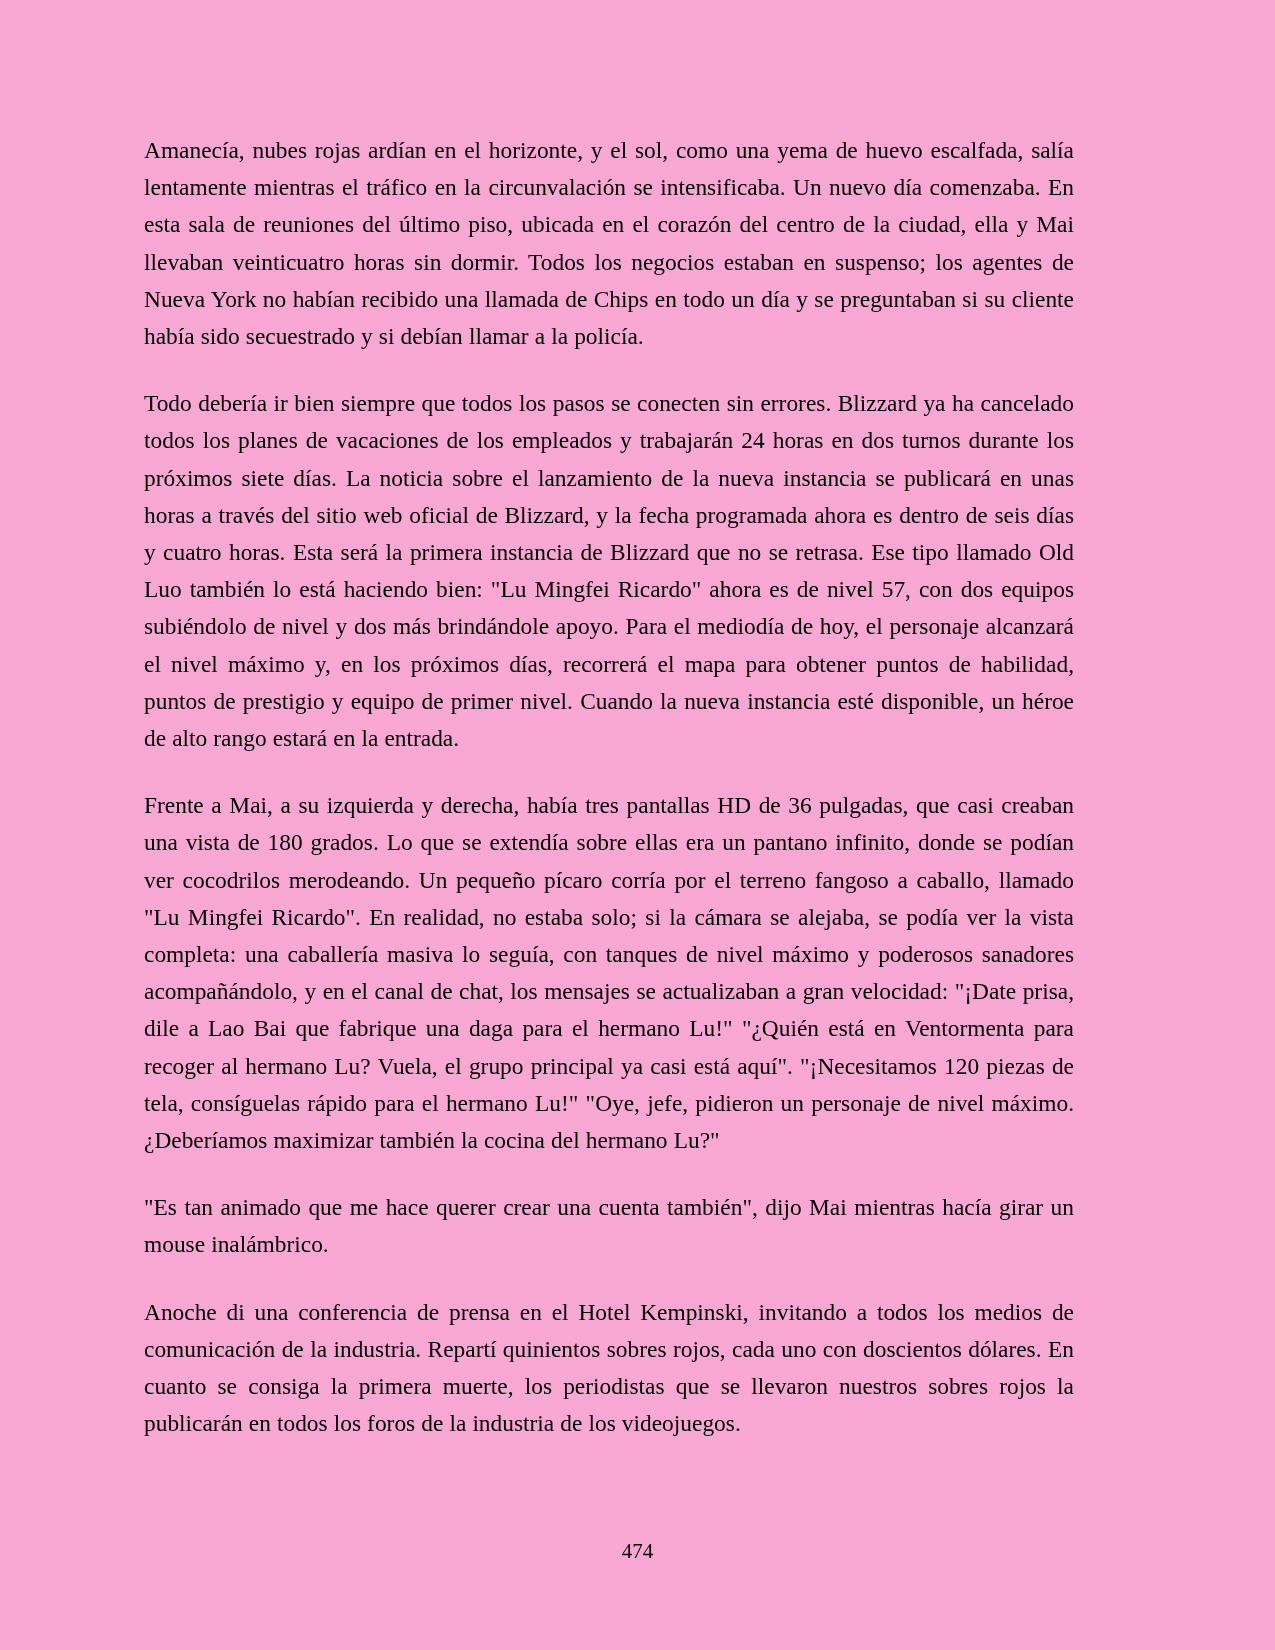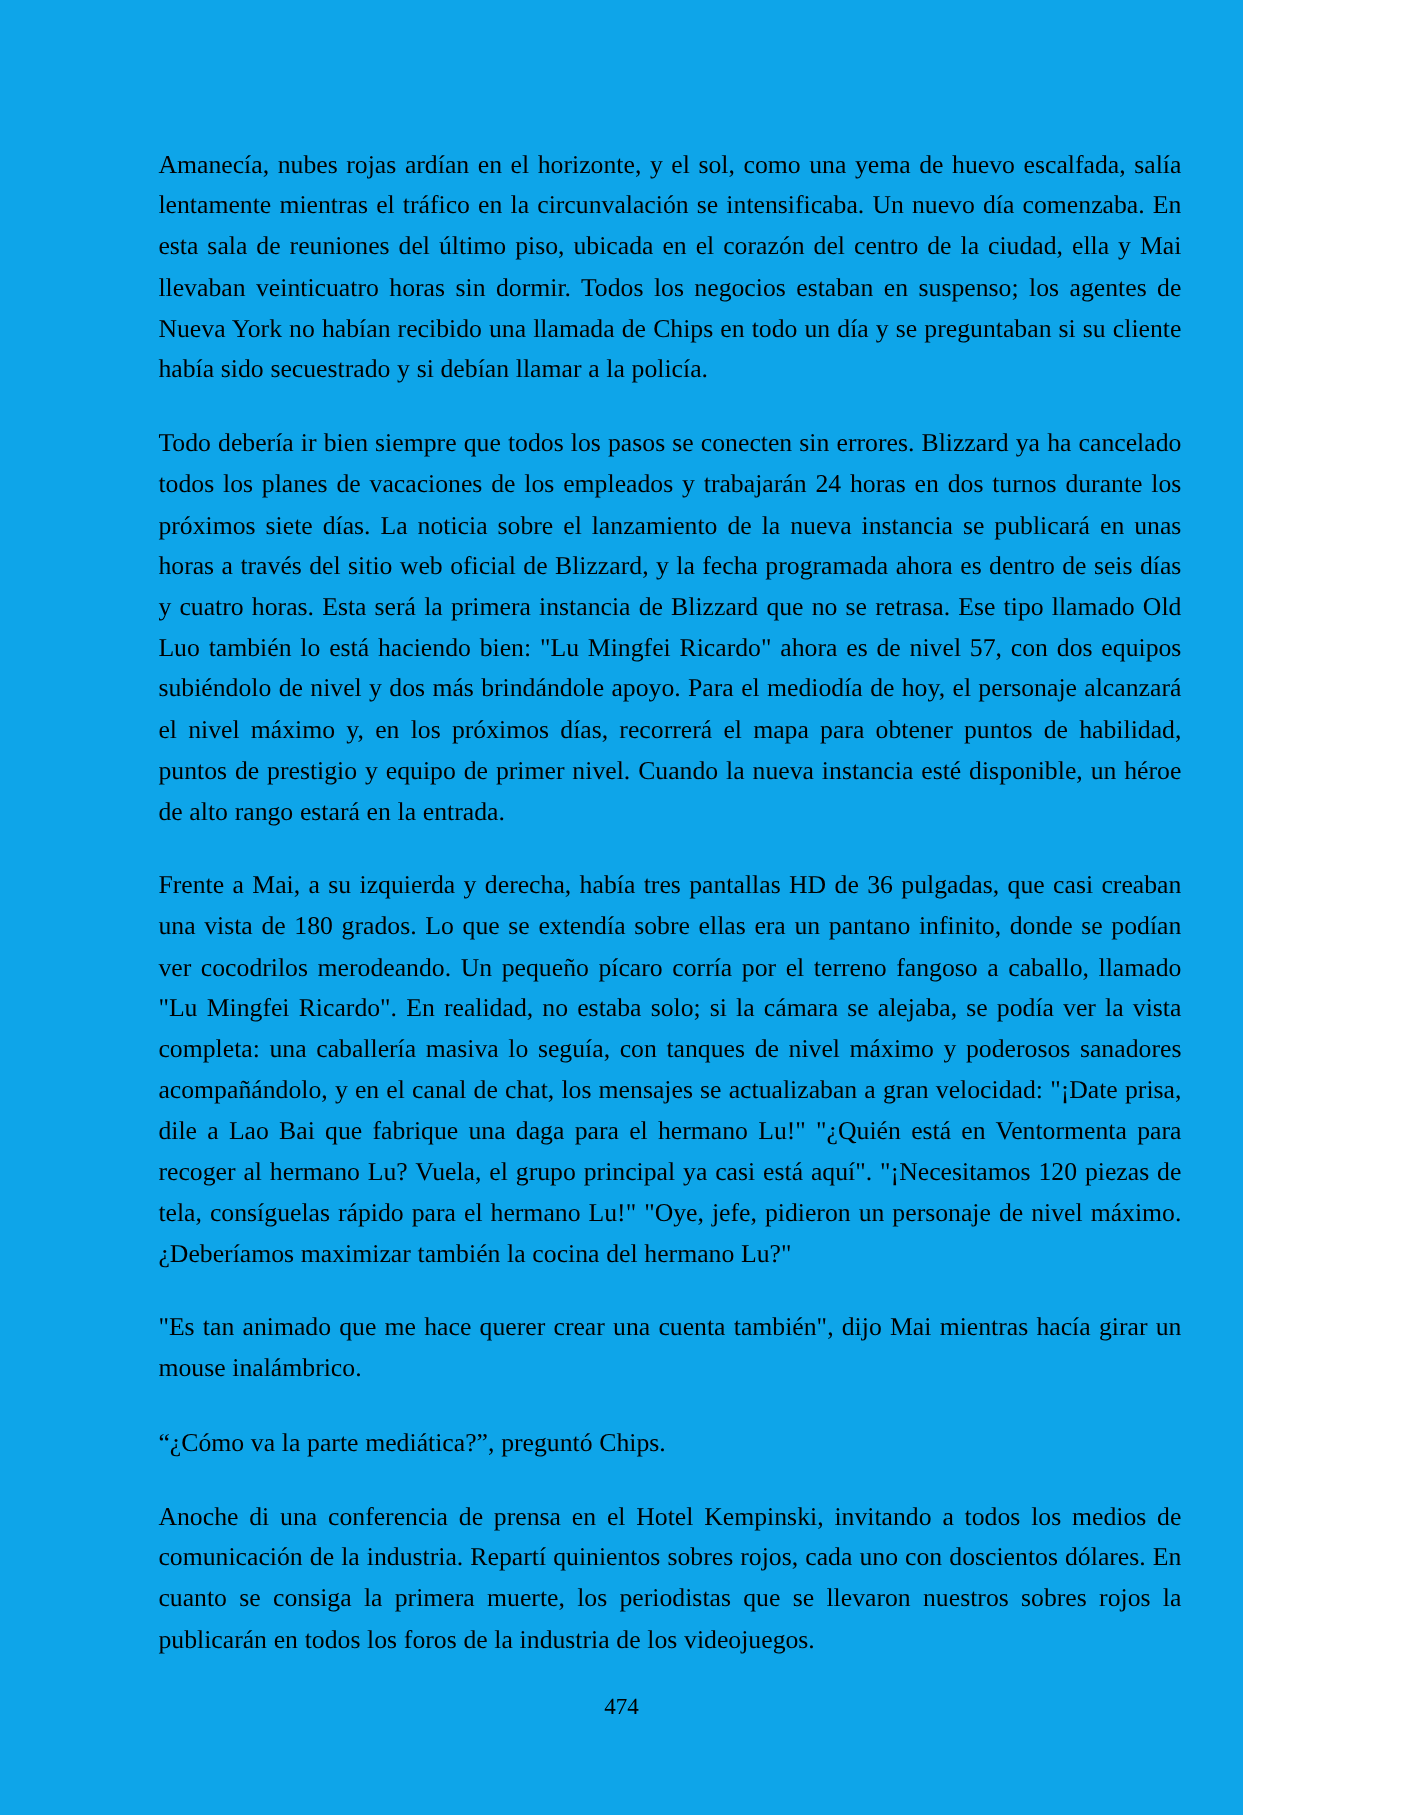--- a/index.html
+++ b/index.html
@@ -4,23 +4,23 @@
 <title>Document Page 474</title>
 <style>
   html, body {
     margin: 0;
     padding: 0;
     background: #ffffff;
   }
 
   .page {
     position: relative;
-    width: 1130px;
+    width: 1275px;
     height: 1650px;
-    background: #0ea5e9;
+    background: #f9a8d4;
     box-sizing: border-box;
     overflow: hidden;
   }
 
   .content {
     position: absolute;
     left: 144px;
     top: 132px;
     width: 930px;
   }
@@ -57,19 +57,18 @@
 </head>
 <body>
 
 <div class="page">
 
   <div class="content">
     <p class="para">Amanecía, nubes rojas ardían en el horizonte, y el sol, como una yema de huevo escalfada, salía lentamente mientras el tráfico en la circunvalación se intensificaba. Un nuevo día comenzaba. En esta sala de reuniones del último piso, ubicada en el corazón del centro de la ciudad, ella y Mai llevaban veinticuatro horas sin dormir. Todos los negocios estaban en suspenso; los agentes de Nueva York no habían recibido una llamada de Chips en todo un día y se preguntaban si su cliente había sido secuestrado y si debían llamar a la policía.</p>
     <p class="para">Todo debería ir bien siempre que todos los pasos se conecten sin errores. Blizzard ya ha cancelado todos los planes de vacaciones de los empleados y trabajarán 24 horas en dos turnos durante los próximos siete días. La noticia sobre el lanzamiento de la nueva instancia se publicará en unas horas a través del sitio web oficial de Blizzard, y la fecha programada ahora es dentro de seis días y cuatro horas. Esta será la primera instancia de Blizzard que no se retrasa. Ese tipo llamado Old Luo también lo está haciendo bien: "Lu Mingfei Ricardo" ahora es de nivel 57, con dos equipos subiéndolo de nivel y dos más brindándole apoyo. Para el mediodía de hoy, el personaje alcanzará el nivel máximo y, en los próximos días, recorrerá el mapa para obtener puntos de habilidad, puntos de prestigio y equipo de primer nivel. Cuando la nueva instancia esté disponible, un héroe de alto rango estará en la entrada.</p>
     <p class="para">Frente a Mai, a su izquierda y derecha, había tres pantallas HD de 36 pulgadas, que casi creaban una vista de 180 grados. Lo que se extendía sobre ellas era un pantano infinito, donde se podían ver cocodrilos merodeando. Un pequeño pícaro corría por el terreno fangoso a caballo, llamado "Lu Mingfei Ricardo". En realidad, no estaba solo; si la cámara se alejaba, se podía ver la vista completa: una caballería masiva lo seguía, con tanques de nivel máximo y poderosos sanadores acompañándolo, y en el canal de chat, los mensajes se actualizaban a gran velocidad: "¡Date prisa, dile a Lao Bai que fabrique una daga para el hermano Lu!" "¿Quién está en Ventormenta para recoger al hermano Lu? Vuela, el grupo principal ya casi está aquí". "¡Necesitamos 120 piezas de tela, consíguelas rápido para el hermano Lu!" "Oye, jefe, pidieron un personaje de nivel máximo. ¿Deberíamos maximizar también la cocina del hermano Lu?"</p>
     <p class="para">"Es tan animado que me hace querer crear una cuenta también", dijo Mai mientras hacía girar un mouse inalámbrico.</p>
-    <p class="para">“¿Cómo va la parte mediática?”, preguntó Chips.</p>
     <p class="para">Anoche di una conferencia de prensa en el Hotel Kempinski, invitando a todos los medios de comunicación de la industria. Repartí quinientos sobres rojos, cada uno con doscientos dólares. En cuanto se consiga la primera muerte, los periodistas que se llevaron nuestros sobres rojos la publicarán en todos los foros de la industria de los videojuegos.</p>
   </div>
 
   <div class="page-number">474</div>
 
 </div>
 
 </body></html>

